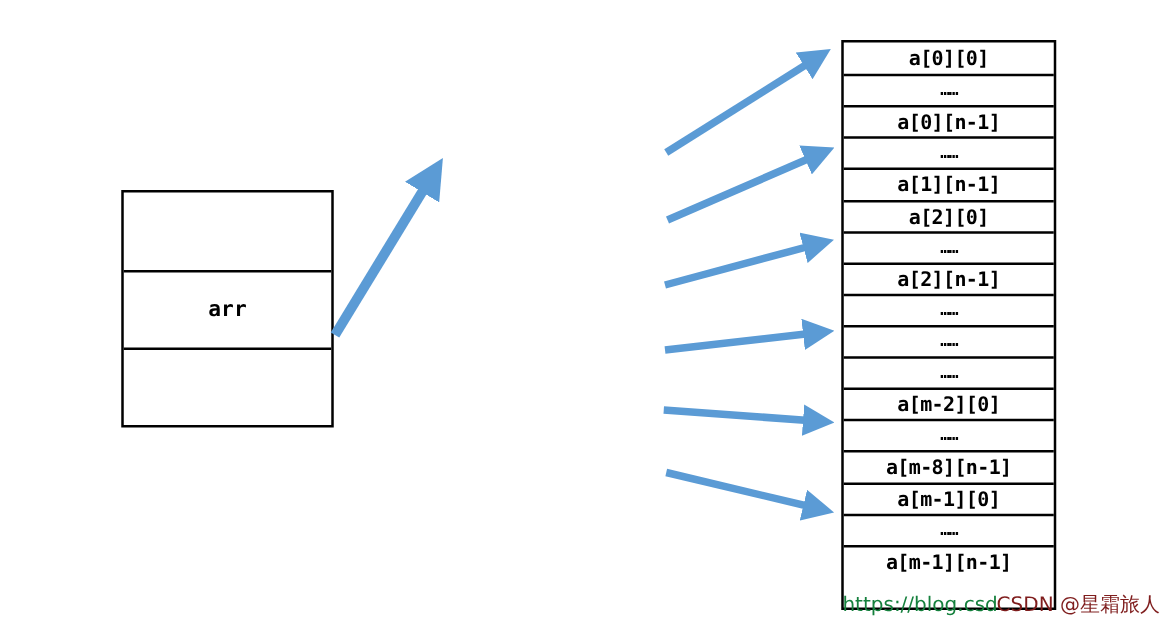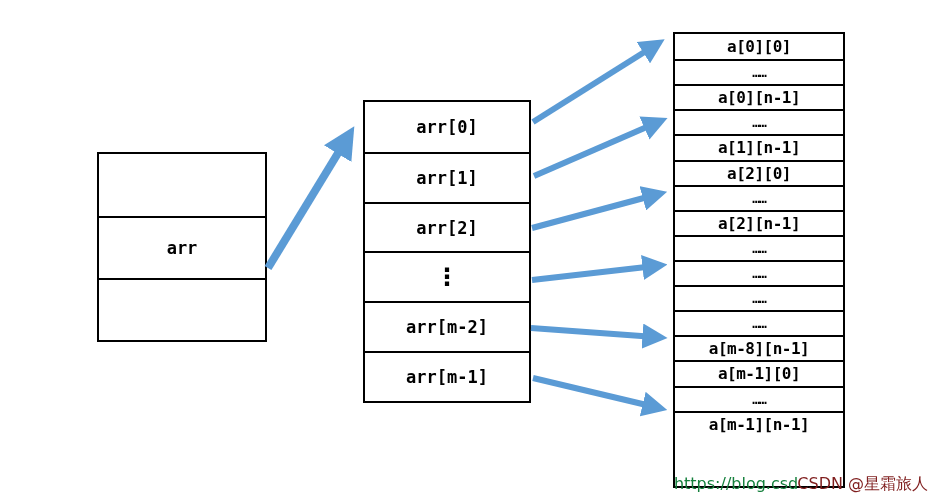--- a/index.html
+++ b/index.html
@@ -63,41 +63,34 @@
 <body>
 
 <div class="stage">
 
   <div class="box left-box">
     <div class="cell"></div>
     <div class="cell">arr</div>
     <div class="cell"></div>
   </div>
 
-  <div class="box pointer-box">
-    <div class="cell">arr[0]</div>
-    <div class="cell">arr[1]</div>
-    <div class="cell">arr[2]</div>
-    <div class="cell vdots">⋮</div>
-    <div class="cell">arr[m-2]</div>
-    <div class="cell">arr[m-1]</div>
-  </div>
 
   <div class="box data-box">
     <div class="cell">a[0][0]</div>
     <div class="cell dots">……</div>
     <div class="cell">a[0][n-1]</div>
     <div class="cell dots">……</div>
     <div class="cell">a[1][n-1]</div>
     <div class="cell">a[2][0]</div>
     <div class="cell dots">……</div>
     <div class="cell">a[2][n-1]</div>
     <div class="cell dots">……</div>
     <div class="cell dots">……</div>
     <div class="cell dots">……</div>
+    <div class="cell">a[m-2][0]</div>
     <div class="cell dots">……</div>
     <div class="cell">a[m-8][n-1]</div>
     <div class="cell">a[m-1][0]</div>
     <div class="cell dots">……</div>
     <div class="cell">a[m-1][n-1]</div>
   </div>
 
   <svg class="arrows" width="930" height="500" viewBox="0 0 930 500">
     <defs>
       <marker id="ah-big" viewBox="0 0 10 10" refX="5" refY="5" markerWidth="4" markerHeight="4" orient="auto">

